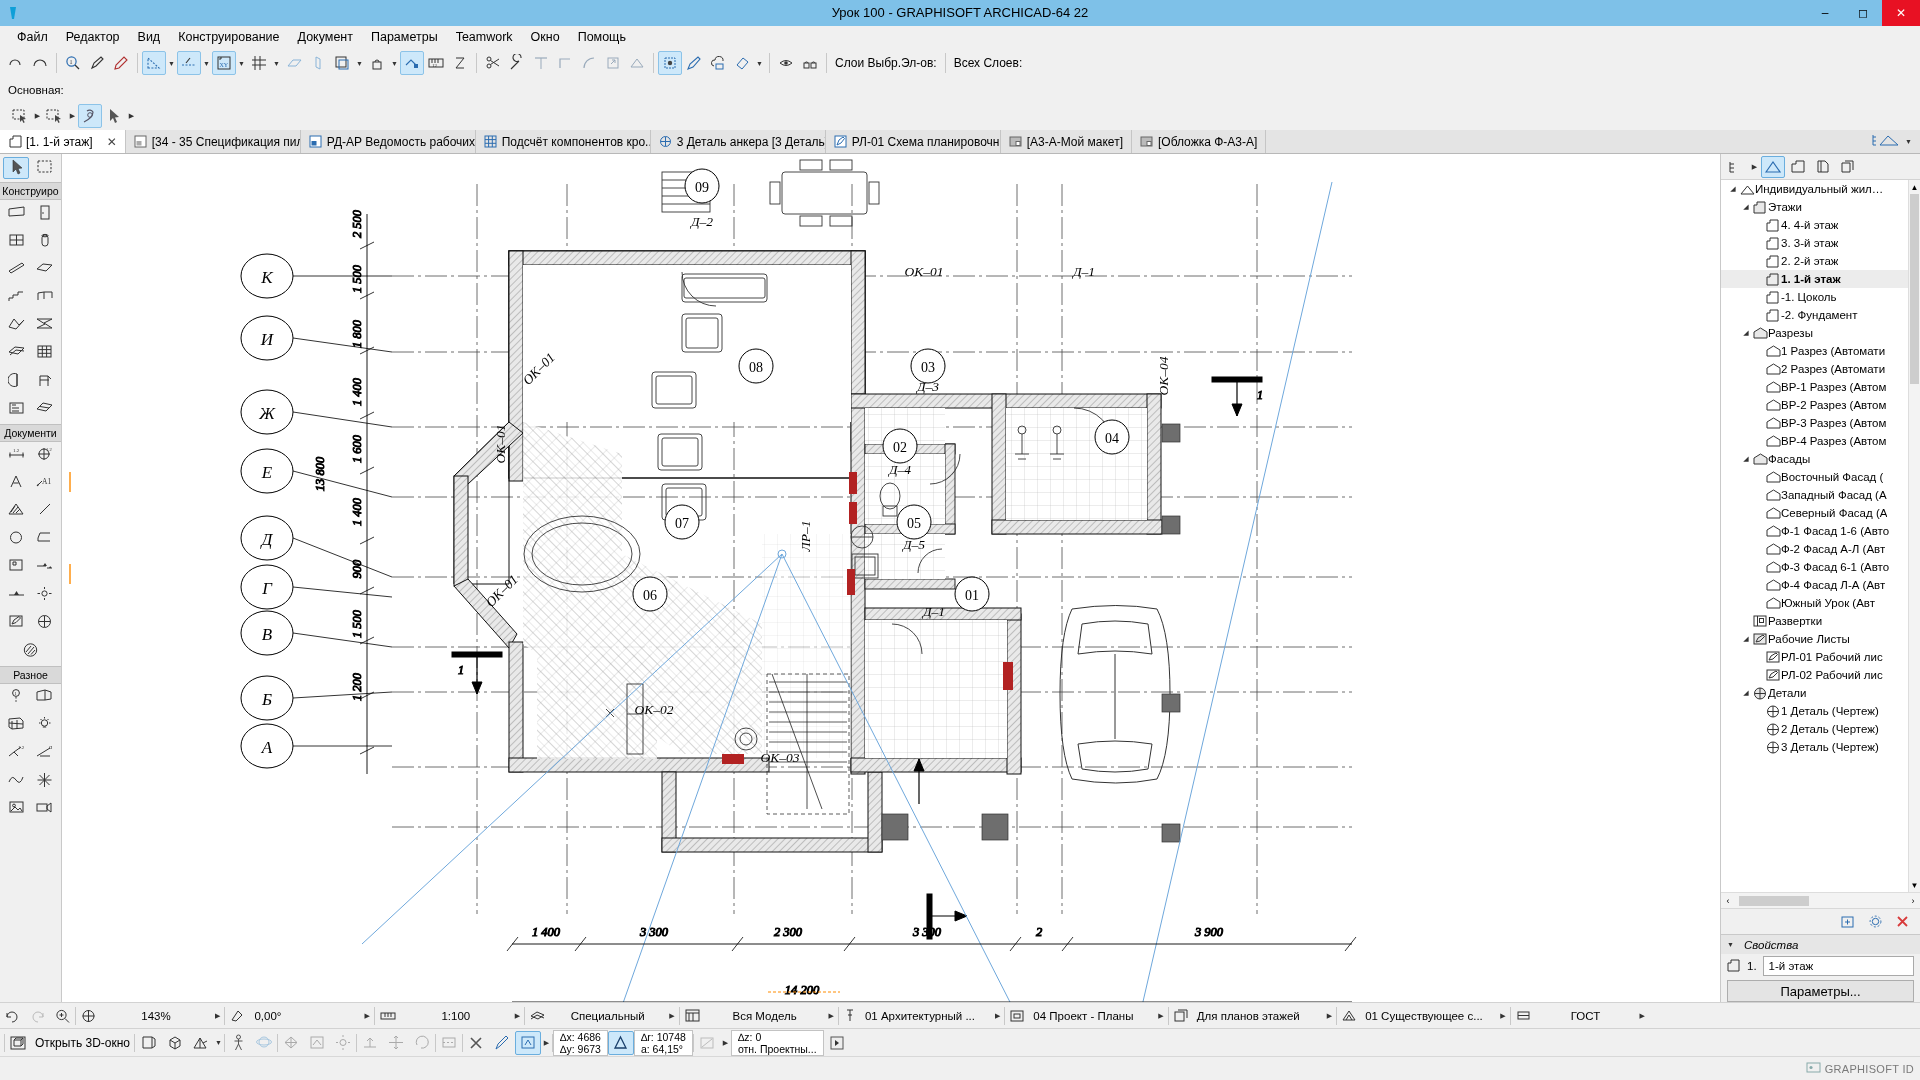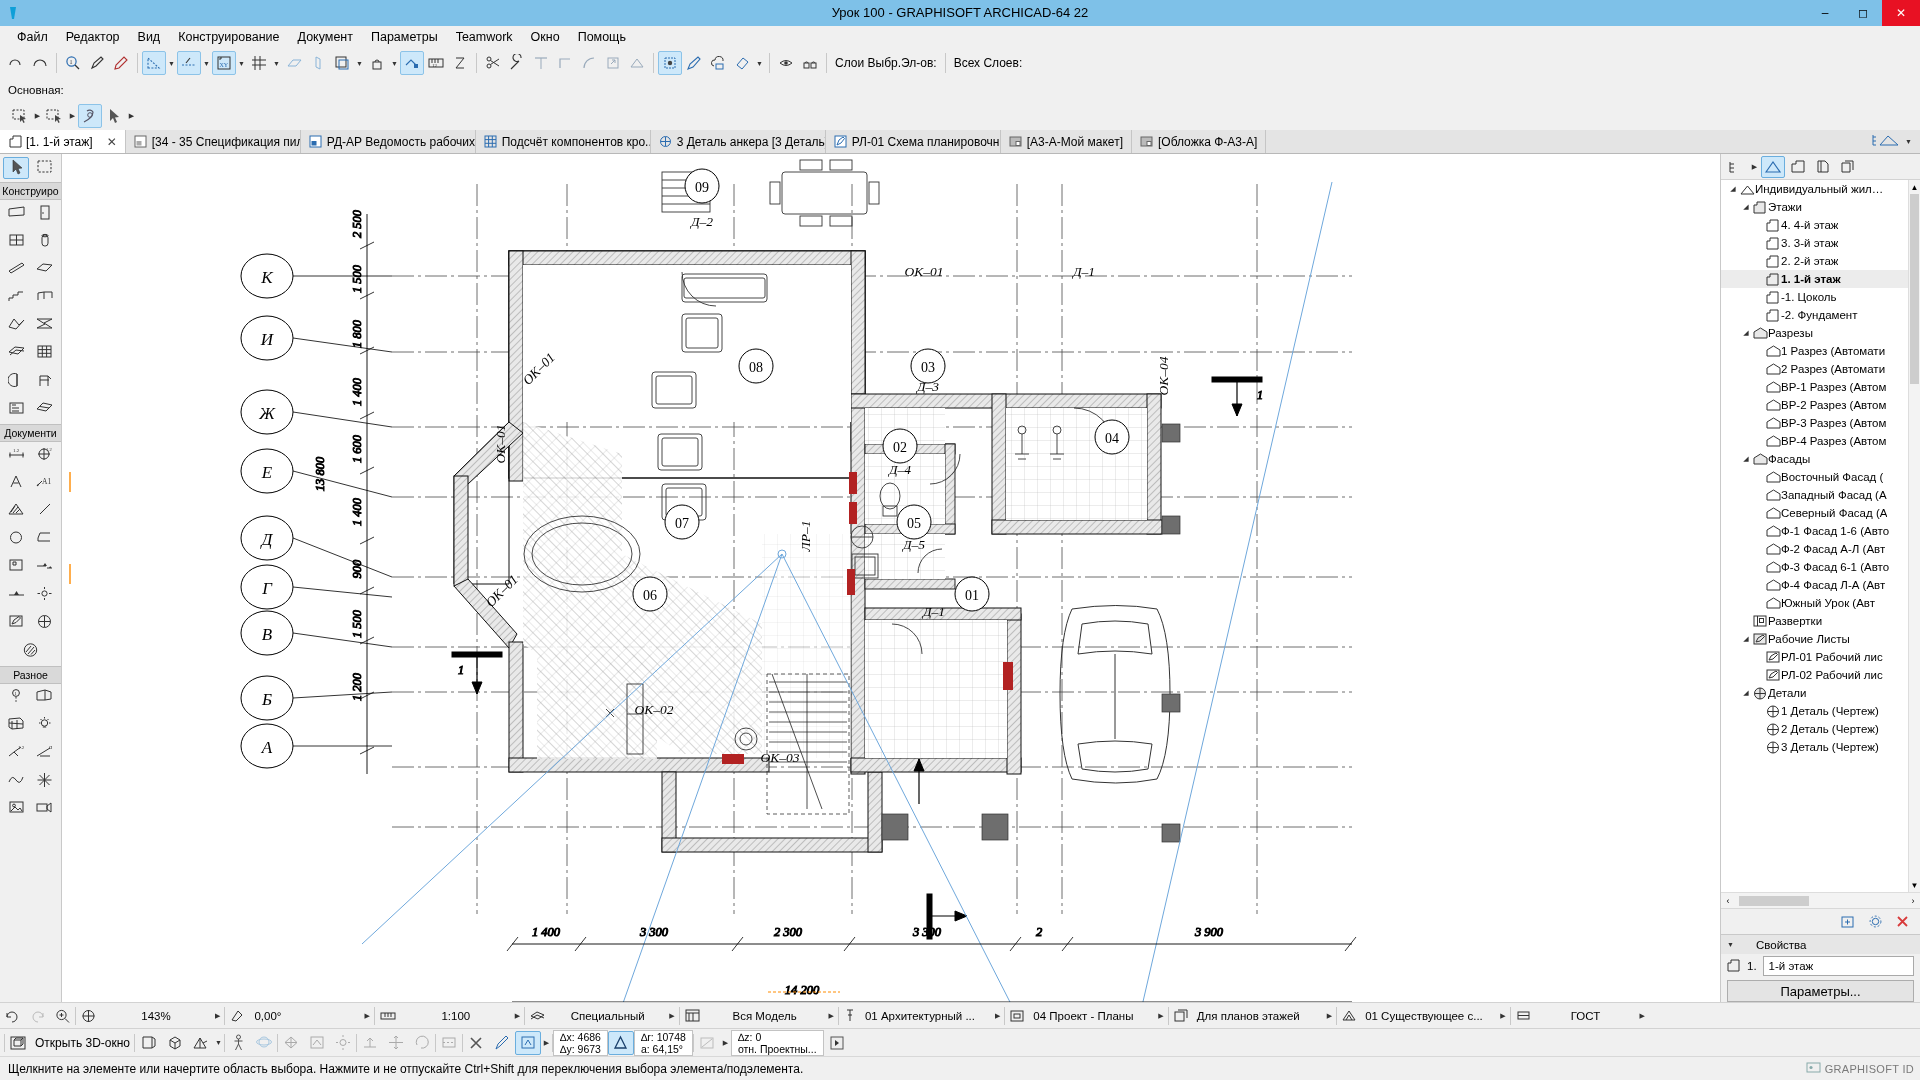--- a/index.html
+++ b/index.html
@@ -99,22 +99,22 @@
   .tlabel { overflow:hidden; }
   .navscroll-v { position:absolute; right:0; top:0; width:12px; bottom:0; background:#f3f3f3; border-left:1px solid #ddd;}
   .navscroll-v .thumb { position:absolute; left:1px; right:1px; top:14px; height:190px; background:#cdcdcd; }
   .navscroll-v .ar { position:absolute; left:0; right:0; height:14px; display:flex; align-items:center; justify-content:center; font-size:8px;}
   .nav-hscroll { height:16px; display:flex; align-items:center; background:#f3f3f3; border-top:1px solid #ddd;}
   .nav-hscroll .ar { width:14px; text-align:center; font-size:9px; }
   .nav-hscroll .track { flex:1; height:12px; position:relative; }
   .nav-hscroll .thumb { position:absolute; left:4px; width:70px; top:1px; bottom:1px; background:#cdcdcd; }
   .nav-bottom { height:26px; display:flex; align-items:center; justify-content:flex-end; gap:3px;
                 padding-right:6px; border-top:1px solid #d8d8d8; }
-  .props-head { height:20px; background:#e6e6e6; display:flex; align-items:center; gap:20px;
-                padding-left:4px; font-size:11.5px; border-top:1px solid #c9c9c9; }
+  .props-head { height:20px; background:#e6e6e6; display:flex; align-items:center; gap:8px;
+                padding-left:4px; font-size:11.5px; border-top:1px solid #c9c9c9;font-style:italic; }
   .props-row { height:24px; display:flex; align-items:center; gap:6px; padding:2px 6px; font-size:11.5px;}
   .props-field { flex:1; height:20px; background:#fff; border:1px solid #a9a9a9; display:flex;
                  align-items:center; padding:0 5px; font-size:11.5px; }
   .props-btn { margin:2px 6px 0 6px; height:22px; background:#e4e4e4; border:1px solid #adadad;
                display:flex; align-items:center; justify-content:center; font-size:13px; }
 
   
   .statusrow { height:26px; background:#f0f0f0; display:flex; align-items:center;
                flex:0 0 26px; border-top:1px solid #d2d2d2; }
   .sitem { display:flex; align-items:center; height:22px; padding:0 4px; gap:4px; font-size:11.5px; }
@@ -1870,21 +1870,20 @@
     </div>
     <div class="bbtn">
       <svg width="14" height="14" viewBox="0 0 14 14">
           <rect x="1" y="1" width="12" height="12" stroke="#555" fill="#eee"></rect>
           <path d="M5 4 L9 7 L5 10 Z" fill="#333"></path>
         </svg>
       </div>
   </div>
 
   <div class="msgbar">
-    <span>Щелкните на элементе или начертите область выбора. Нажмите и не отпускайте Ctrl+Shift для переключения выбора элемента/подэлемента.</span>
     <span class="right">
       <span>
         <svg width="15" height="13" viewBox="0 0 15 13">
             <rect x="1" y="2" width="13" height="9" stroke="#8aa" fill="none"></rect>
             <circle cx="5" cy="6.5" r="1.6" fill="#8aa"></circle>
           </svg></span>
       <span class="gs-badge">GRAPHISOFT ID</span>
     </span>
   </div>
 </div>

